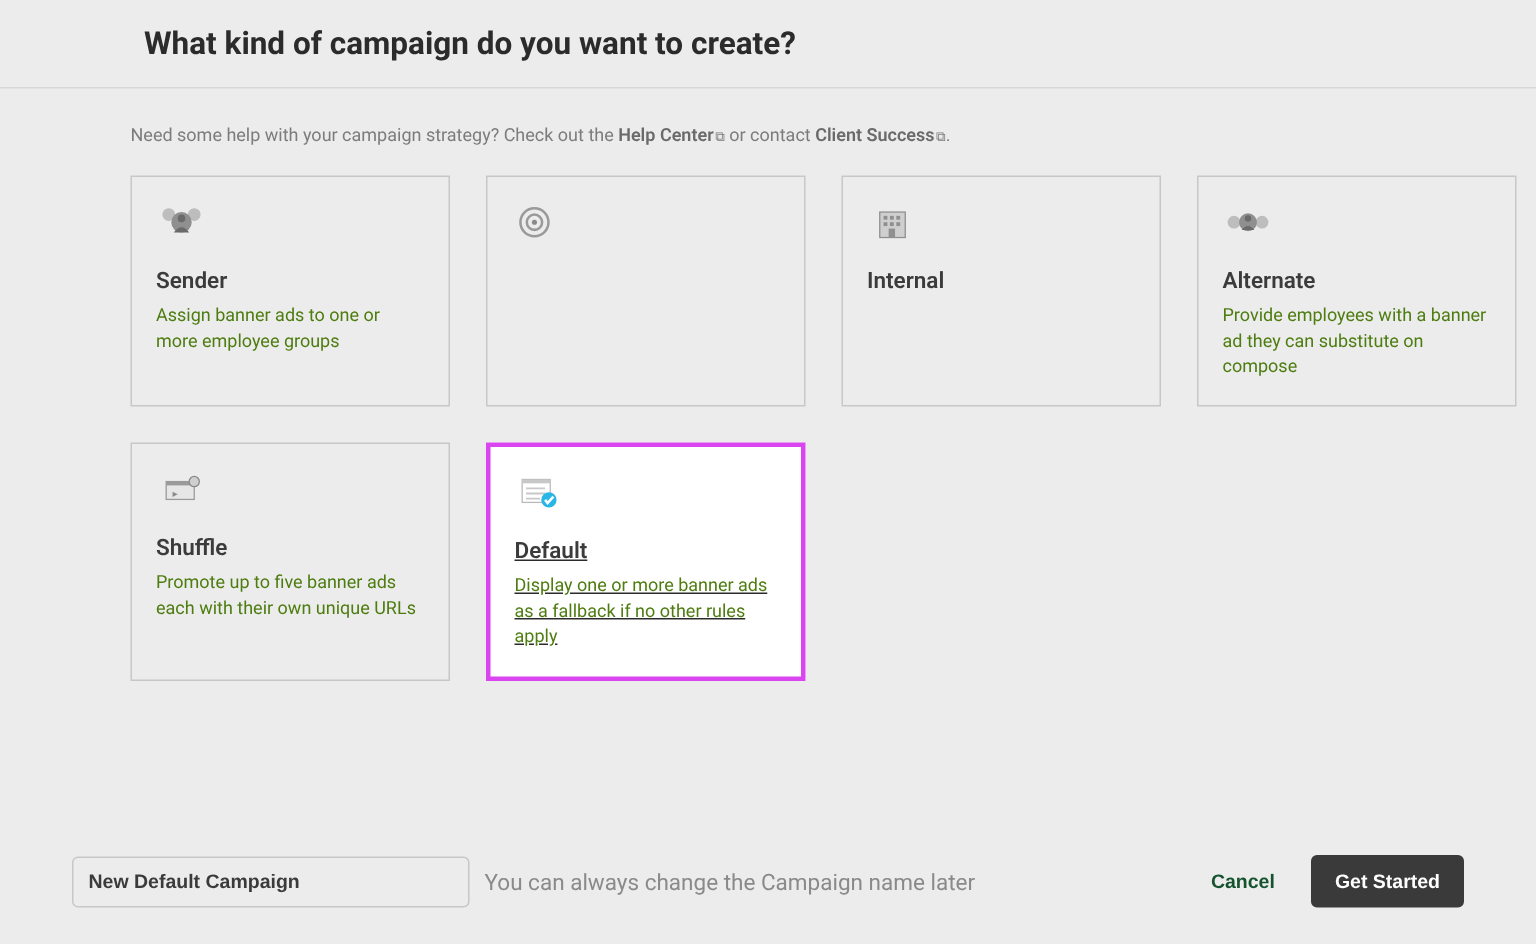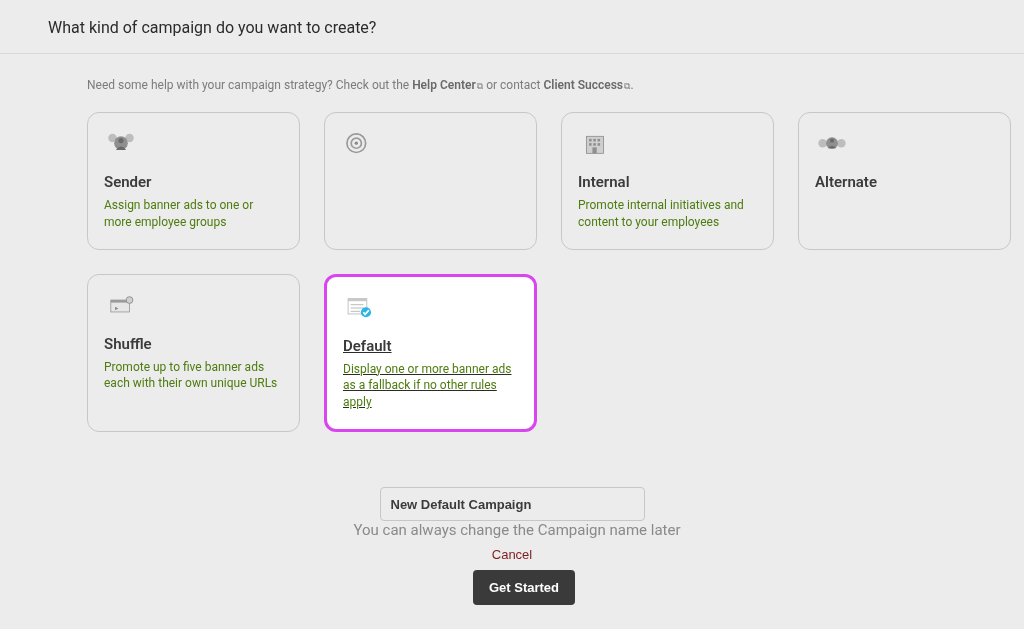--- a/index.html
+++ b/index.html
@@ -11,23 +11,24 @@
       width: 1024px;
       height: 629px;
       position: relative;
       overflow: hidden;
     }
     .header {
       padding: 18px 48px 16px 48px;
       border-bottom: 1px solid #d7d7d7;
     }
     .header h1 {
-      font-size: 16px;
-      font-weight: 400;
+      font-size: 21px;
+      font-weight: 700;
       color: #2b2b2b;
+      margin-left: 48px;
     }
     .main {
       padding: 24px 48px 0 48px;
       margin-left: 39px;
     }
     .hint {
       font-size: 12px;
       color: #7c7c7c;
       margin-bottom: 20px;
     }
@@ -44,21 +45,21 @@
       vertical-align: baseline;
     }
     .grid {
       display: grid;
       grid-template-columns: repeat(4, 213px);
       gap: 24px;
     }
     .card {
       border: 1px solid #c7c7c7;
       background: transparent;
-      border-radius: 12px;
+      border-radius: 0;
       padding: 16px 16px 18px 16px;
       cursor: pointer;
       min-height: 128px;
     }
     .card.selected {
       border: 3px solid #d946ef;
       background: #fff;
       text-decoration: underline;
     }
     .icon-slot {
@@ -84,21 +85,20 @@
     }
 
     .footer {
       position: absolute;
       bottom: 0;
       left: 0;
       right: 0;
       padding: 18px 48px 24px 48px;
       display: flex;
       align-items: center;
-      flex-direction: column;
     }
     .name-input {
       width: 265px;
       height: 34px;
       border: 1px solid #c7c7c7;
       border-radius: 4px;
       background: transparent;
       padding: 0 10px;
       font-size: 13px;
       font-weight: 600;
@@ -108,35 +108,35 @@
     .name-hint {
       font-size: 15px;
       color: #8a8a8a;
       margin-left: 10px;
     }
     .spacer { flex: 1; }
     .btn-cancel {
       background: none;
       border: none;
       font-size: 13px;
-      font-weight: 400;
-      color: #7f1d1d;
+      font-weight: 700;
+      color: #14532d;
       cursor: pointer;
       padding: 8px 16px;
     }
     .btn-primary {
       background: #3a3a3a;
       color: #fff;
       border: none;
       border-radius: 4px;
       font-size: 13px;
       font-weight: 600;
       padding: 10px 16px;
       cursor: pointer;
-      margin-left: 24px;
+      margin-left: 8px;
     }
   </style>
 </head>
 <body>
 
 <div class="header">
   <h1>What kind of campaign do you want to create?</h1>
 </div>
 
 <div class="main">
@@ -181,35 +181,35 @@
           <rect x="13" y="9" width="3" height="3" fill="#8f8f8f"></rect>
           <rect x="18" y="9" width="3" height="3" fill="#8f8f8f"></rect>
           <rect x="23" y="9" width="3" height="3" fill="#8f8f8f"></rect>
           <rect x="13" y="14" width="3" height="3" fill="#8f8f8f"></rect>
           <rect x="18" y="14" width="3" height="3" fill="#8f8f8f"></rect>
           <rect x="23" y="14" width="3" height="3" fill="#8f8f8f"></rect>
           <rect x="17" y="19" width="5" height="7" fill="#8f8f8f"></rect>
         </svg>
       </div>
       <h3>Internal</h3>
-      <p>Promote internal initiatives and content to your employees</p>
     </div>
 
 
     <div class="card">
       <div class="icon-slot">
         <svg viewBox="0 0 40 30">
           <circle cx="9" cy="14" r="5" fill="#bdbdbd"></circle>
           <circle cx="31" cy="14" r="5" fill="#bdbdbd"></circle>
           <circle cx="20" cy="14" r="7" fill="#8f8f8f"></circle>
           <circle cx="20" cy="11" r="2.5" fill="#6a6a6a"></circle>
           <path d="M15 20 Q20 14 25 20" fill="#6a6a6a"></path>
         </svg>
       </div>
       <h3>Alternate</h3>
+      <p>Provide employees with a banner ad they can substitute on compose</p>
     </div>
 
     <div class="card">
       <div class="icon-slot">
         <svg viewBox="0 0 40 30">
           <rect x="8" y="8" width="22" height="14" fill="#e6e6e6" stroke="#9a9a9a"></rect>
           <rect x="8" y="8" width="22" height="3" fill="#9a9a9a"></rect>
           <polygon points="13,16 13,20 17,18" fill="#8a8a8a"></polygon>
           <circle cx="30" cy="8" r="4" fill="#cfcfcf" stroke="#8a8a8a"></circle>
         </svg>

